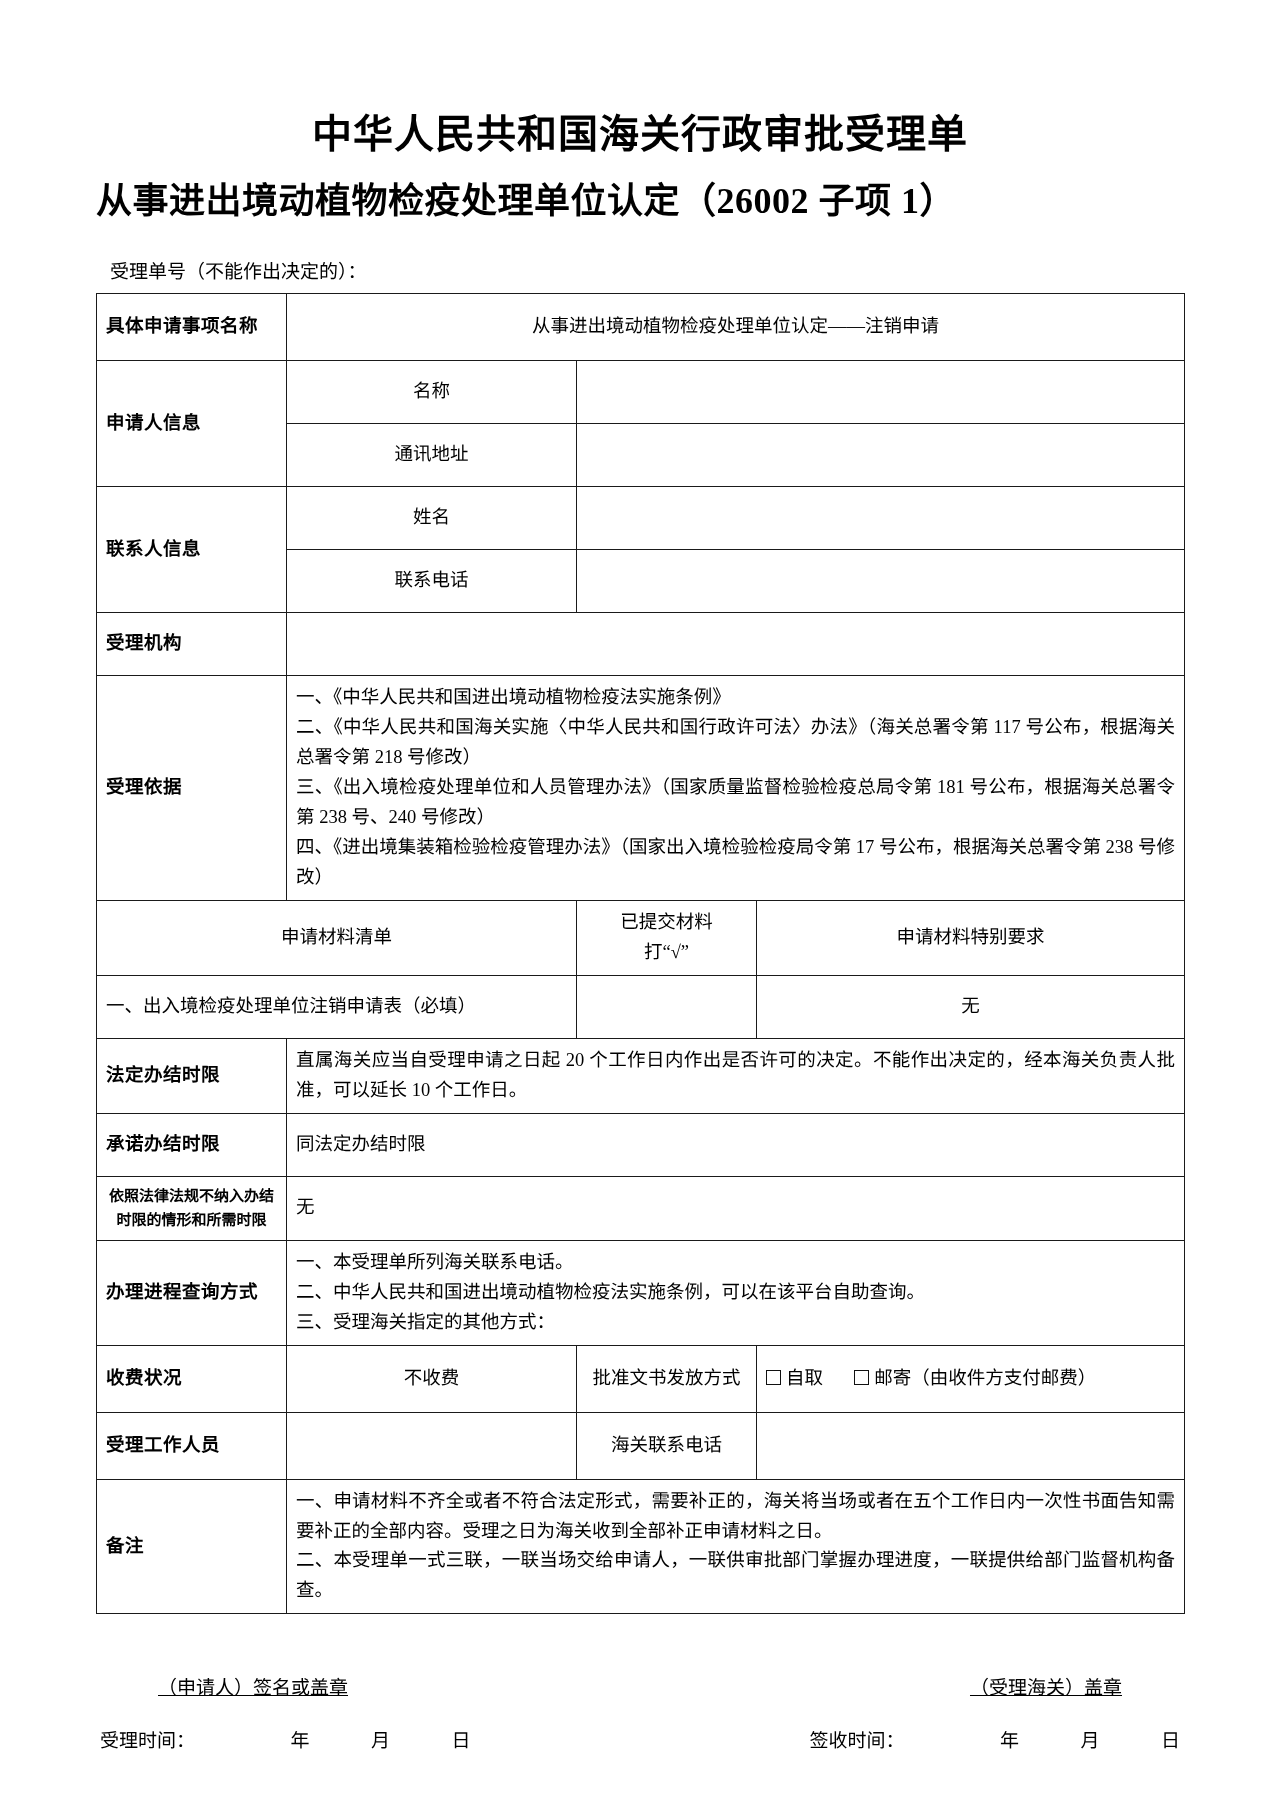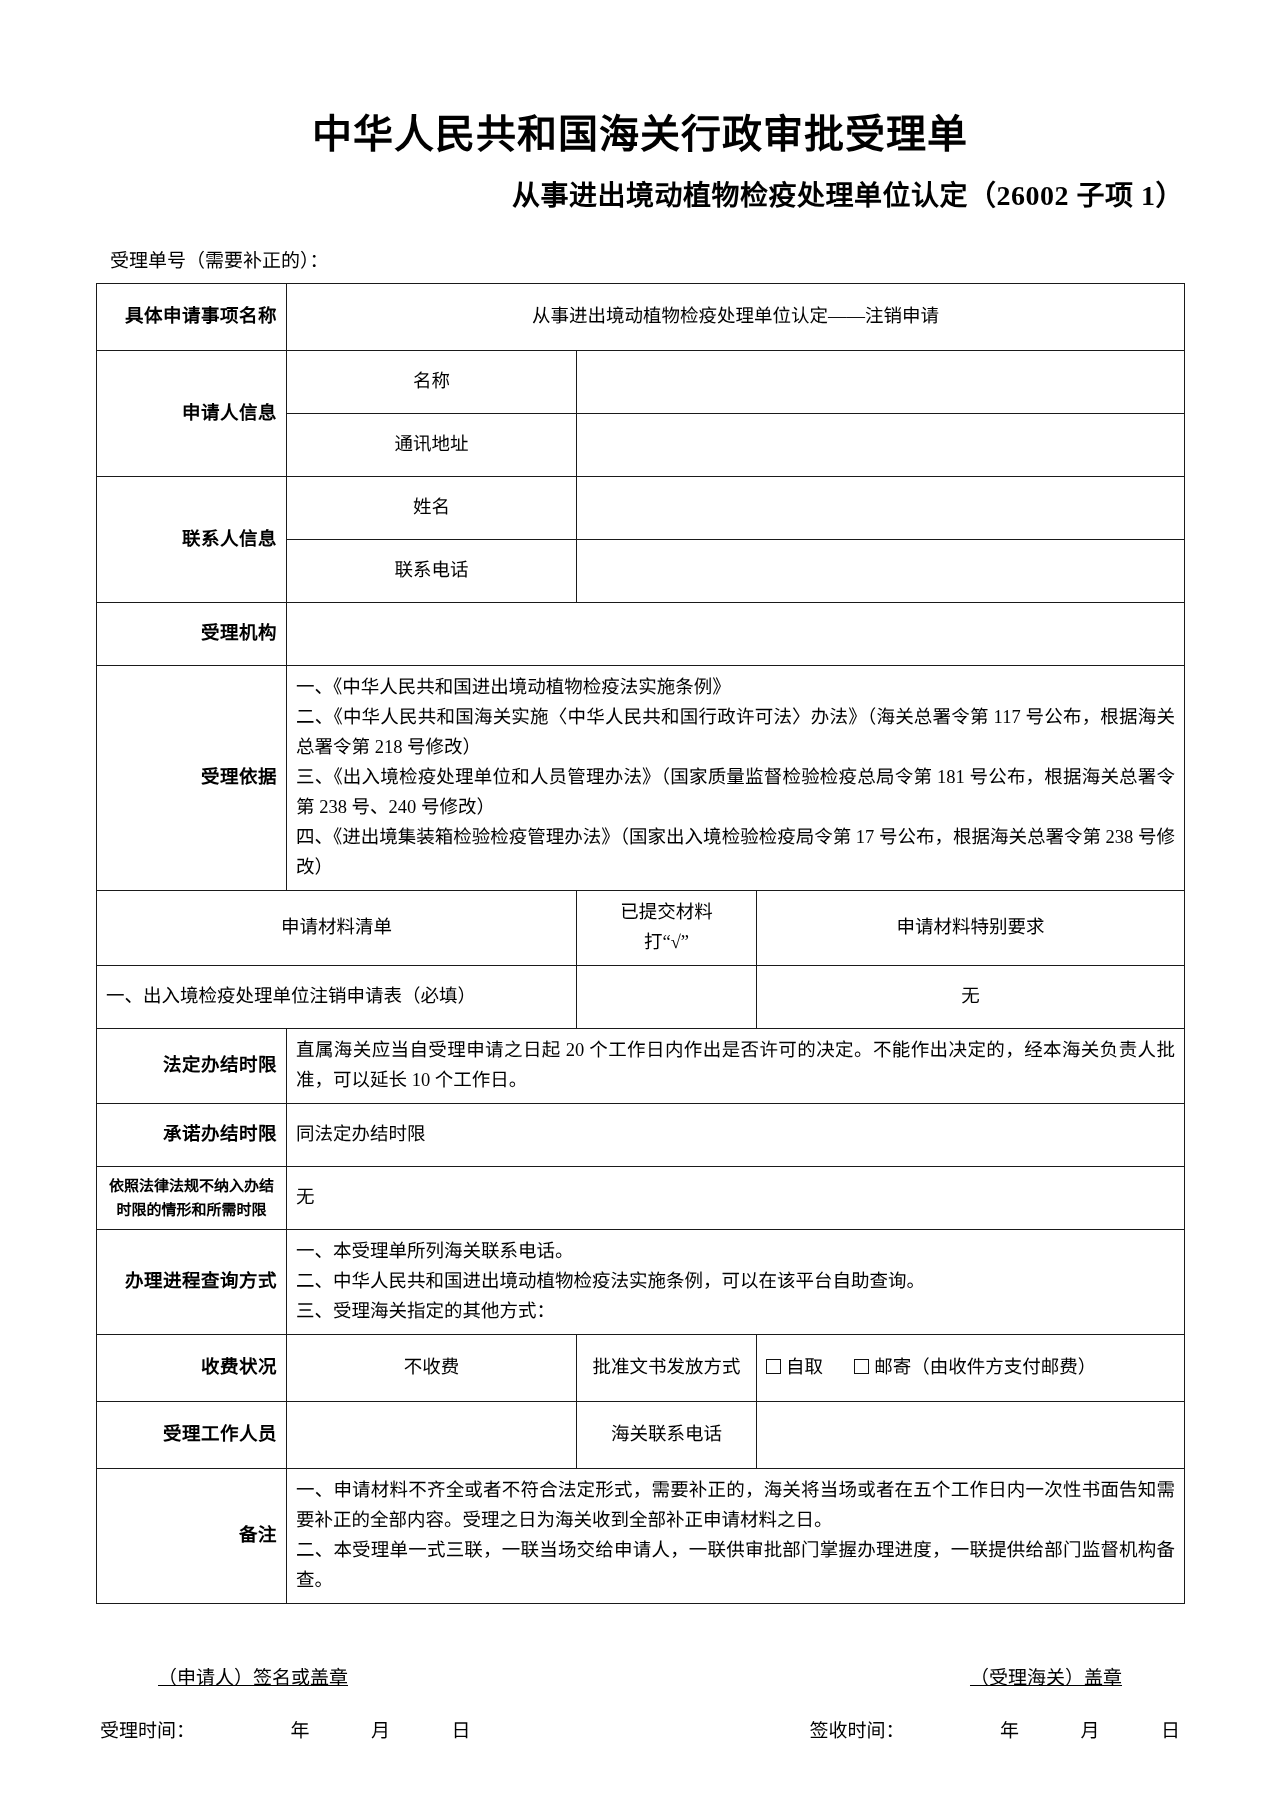--- a/index.html
+++ b/index.html
@@ -25,22 +25,22 @@
   
   .doc-title {
     text-align: center;
     font-size: 40px;
     font-weight: bold;
     letter-spacing: 1px;
     line-height: 1.25;
     margin: 14px 0 0 0;
   }
   .doc-subtitle {
-    text-align: right;
-    font-size: 28px;
+    text-align: left;
+    font-size: 36px;
     font-weight: bold;
     letter-spacing: 0.5px;
     line-height: 1.3;
     margin: 18px 0 0 0;
   }
 
   
   .serial-line {
     font-size: 19px;
     margin: 34px 0 8px 14px;
@@ -55,21 +55,21 @@
     font-size: 18.5px;
   }
   table.form td {
     border: 1px solid #1a1a1a;
     padding: 7px 9px;
     vertical-align: middle;
     line-height: 1.62;
     word-break: break-all;
   }
   .c-label {
-    text-align: right;
+    text-align: left;
     font-weight: bold;
     letter-spacing: 0.5px;
   }
   .c-label-sm {
     text-align: center;
     font-weight: bold;
     font-size: 15px;
     line-height: 1.55;
     letter-spacing: 0;
   }
@@ -137,21 +137,21 @@
   }
 </style>
 </head>
 <body>
 
 <div class="page">
 
   <h1 class="doc-title">中华人民共和国海关行政审批受理单</h1>
   <h2 class="doc-subtitle">从事进出境动植物检疫处理单位认定（26002 子项 1）</h2>
 
-  <div class="serial-line">受理单号（需要补正的）：</div>
+  <div class="serial-line">受理单号（不能作出决定的）：</div>
 
   <table class="form">
     <colgroup>
       <col style="width:190px">
       <col style="width:290px">
       <col style="width:180px">
       <col style="width:428px">
     </colgroup>
     <tbody>
 

